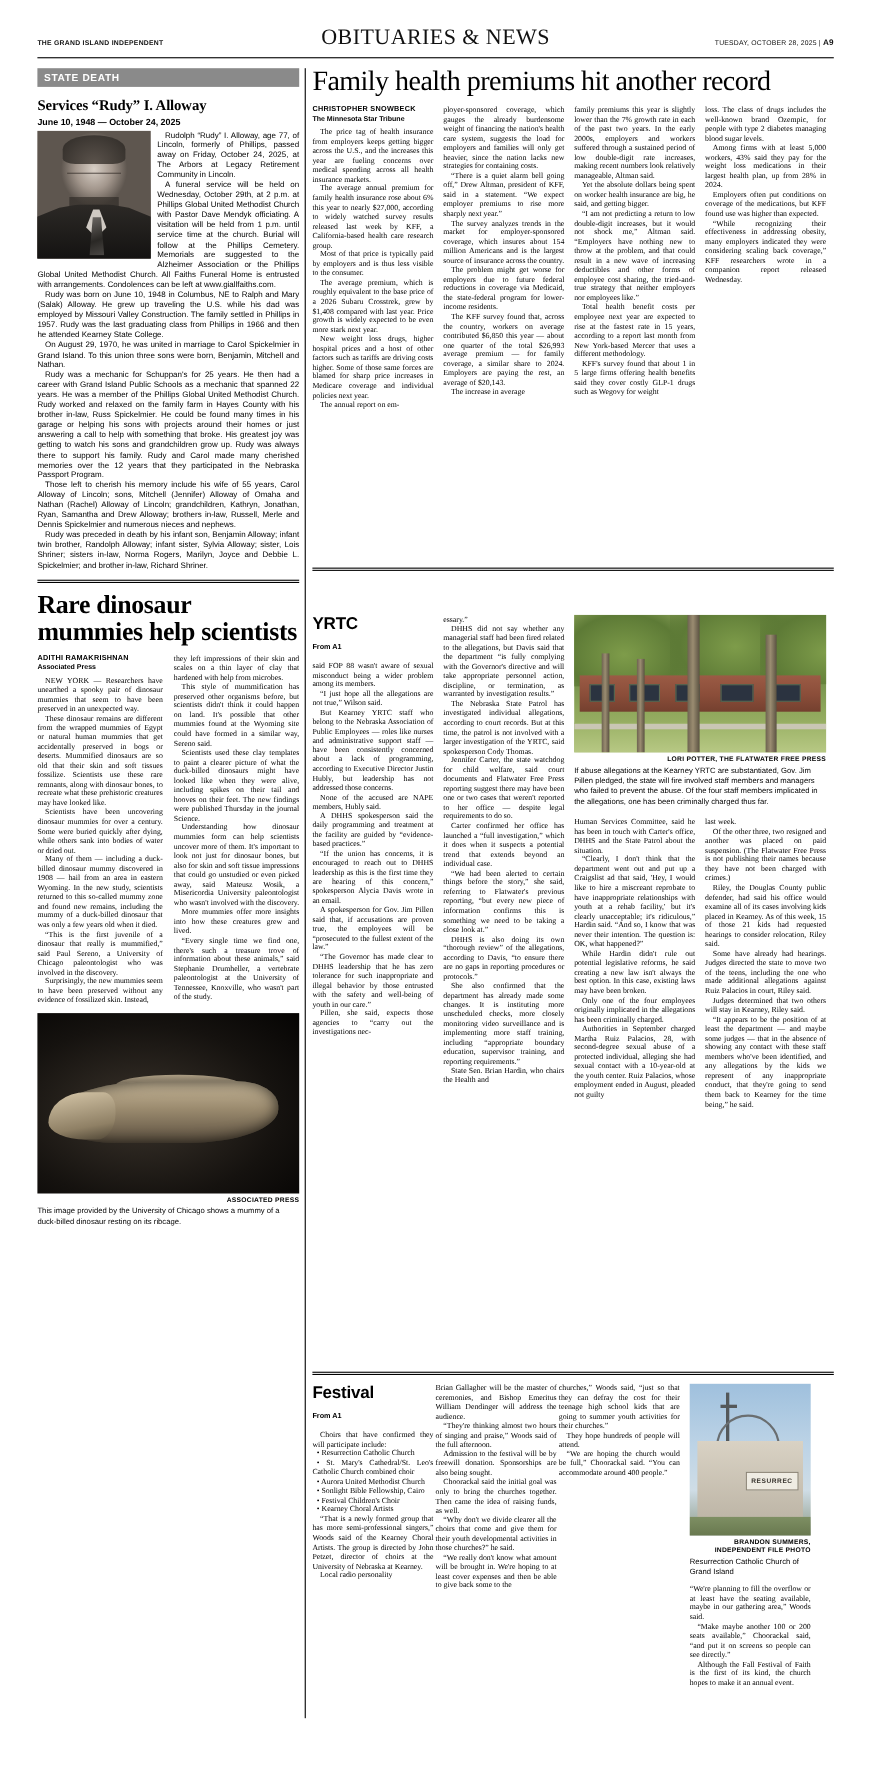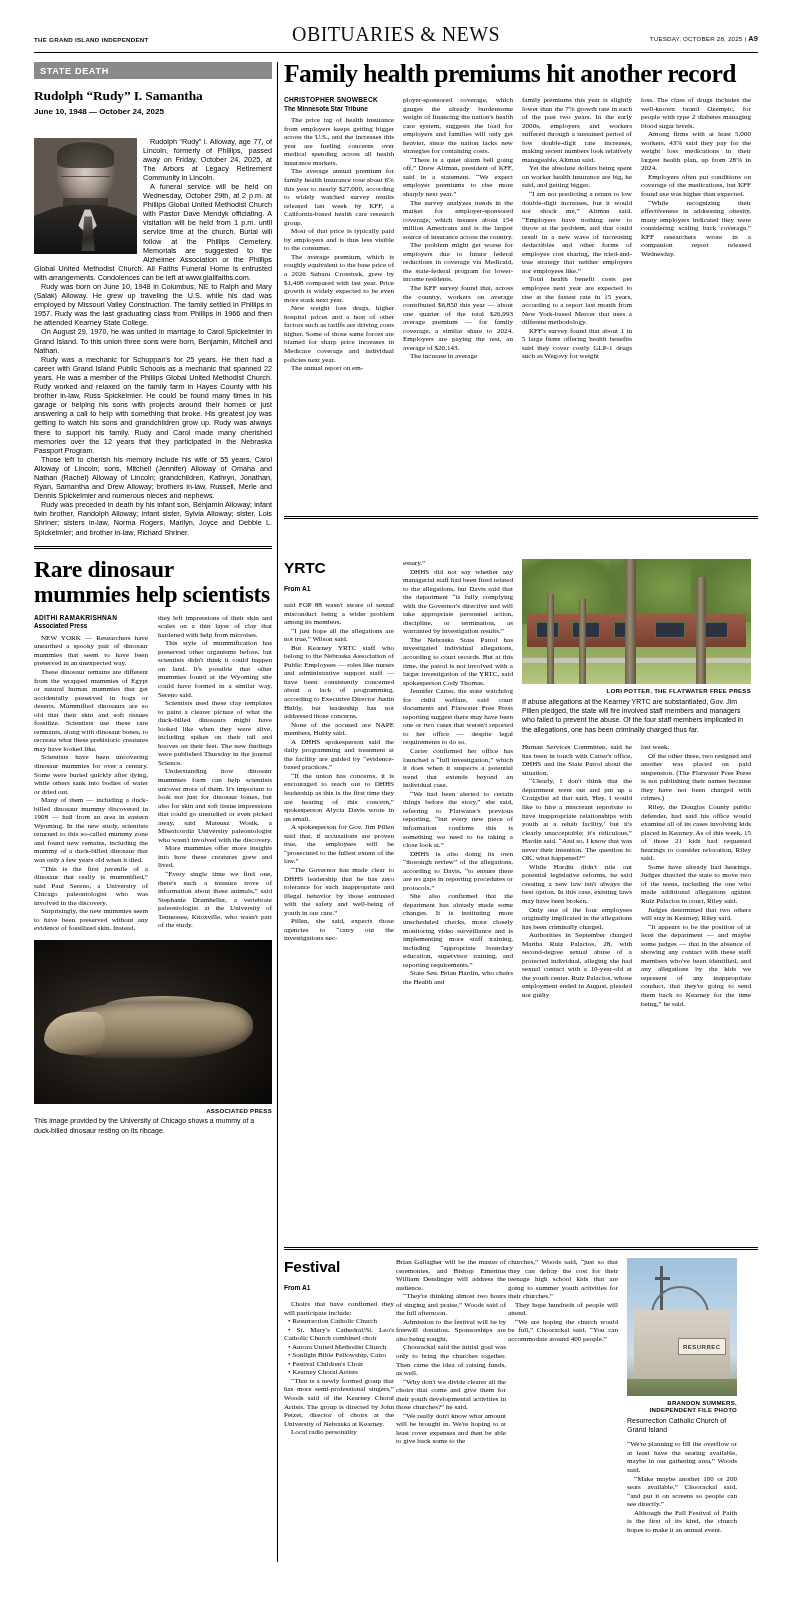--- a/index.html
+++ b/index.html
@@ -65,21 +65,21 @@
     padding: 3.5px 6px 3.5px 6px;
     text-transform: uppercase;
   }
   .obit-name {
     font-family: "Liberation Serif", serif;
     font-weight: 700; font-size: 13.4px; line-height: 15px;
     margin-top: 9px; letter-spacing: -.1px;
   }
   .obit-dates {
     font-family: "Liberation Sans", sans-serif;
-    font-weight: 700; font-size: 8.1px; margin-top: 3.5px; margin-bottom: 21px;
+    font-weight: 700; font-size: 8.1px; margin-top: 3.5px; margin-bottom: 2px;
   }
   .obit-photo {
     float: left; width: 103px; height: 116px;
     margin: 1px 6px 2px 0;
     background:
       radial-gradient(ellipse 30px 34px at 50% 30%, #d8cfc6 0%, #a2968c 55%, #5e564f 100%),
       linear-gradient(175deg, #e9e5e0 0%, #b9b2ab 30%, #3a3734 72%, #1a1918 100%);
     position: relative; overflow: hidden;
   }
   .obit-photo .suit {
@@ -128,21 +128,21 @@
     text-transform: uppercase; line-height: 8.6px;
   }
   .byline-org {
     font-family: "Liberation Sans", sans-serif;
     font-weight: 700; font-size: 6.4px; line-height: 8.6px; margin-bottom: 3px;
   }
 
   
   .head-main {
     font-family: "Liberation Serif", serif;
-    font-weight: 700; font-size: 25.5px; line-height: 27px;
+    font-weight: 400; font-size: 25.5px; line-height: 27px;
     letter-spacing: -.5px; margin-bottom: 9px; white-space: nowrap;
   }
   .jump-head {
     font-family: "Liberation Sans", sans-serif;
     font-weight: 700; font-size: 15.5px; letter-spacing: -.2px;
     margin-bottom: 8px;
   }
   .jump-from {
     font-family: "Liberation Sans", sans-serif;
     font-weight: 700; font-size: 6.6px; margin-bottom: 9px;
@@ -262,21 +262,21 @@
       <span>TUESDAY, OCTOBER 28, 2025</span>
       <span>|</span>
       <b>A9</b>
     </div>
   </div>
   <div class="rule-top"></div>
 
   <div class="col" style="left:34px; top:62px; width:238px;">
 
     <div class="banner">STATE DEATH</div>
-    <div class="obit-name">Rudolph “Rudy” I. Samantha</div>
+    <div class="obit-name">Services “Rudy” I. Alloway</div>
     <div class="obit-dates">June 10, 1948 — October 24, 2025</div>
 
     <div class="obit-photo">
       <div class="hair"></div>
       <div class="glasses"></div>
       <div class="beard"></div>
       <div class="suit"></div>
       <div class="shirt"></div>
       <div class="tie"></div>
     </div>

